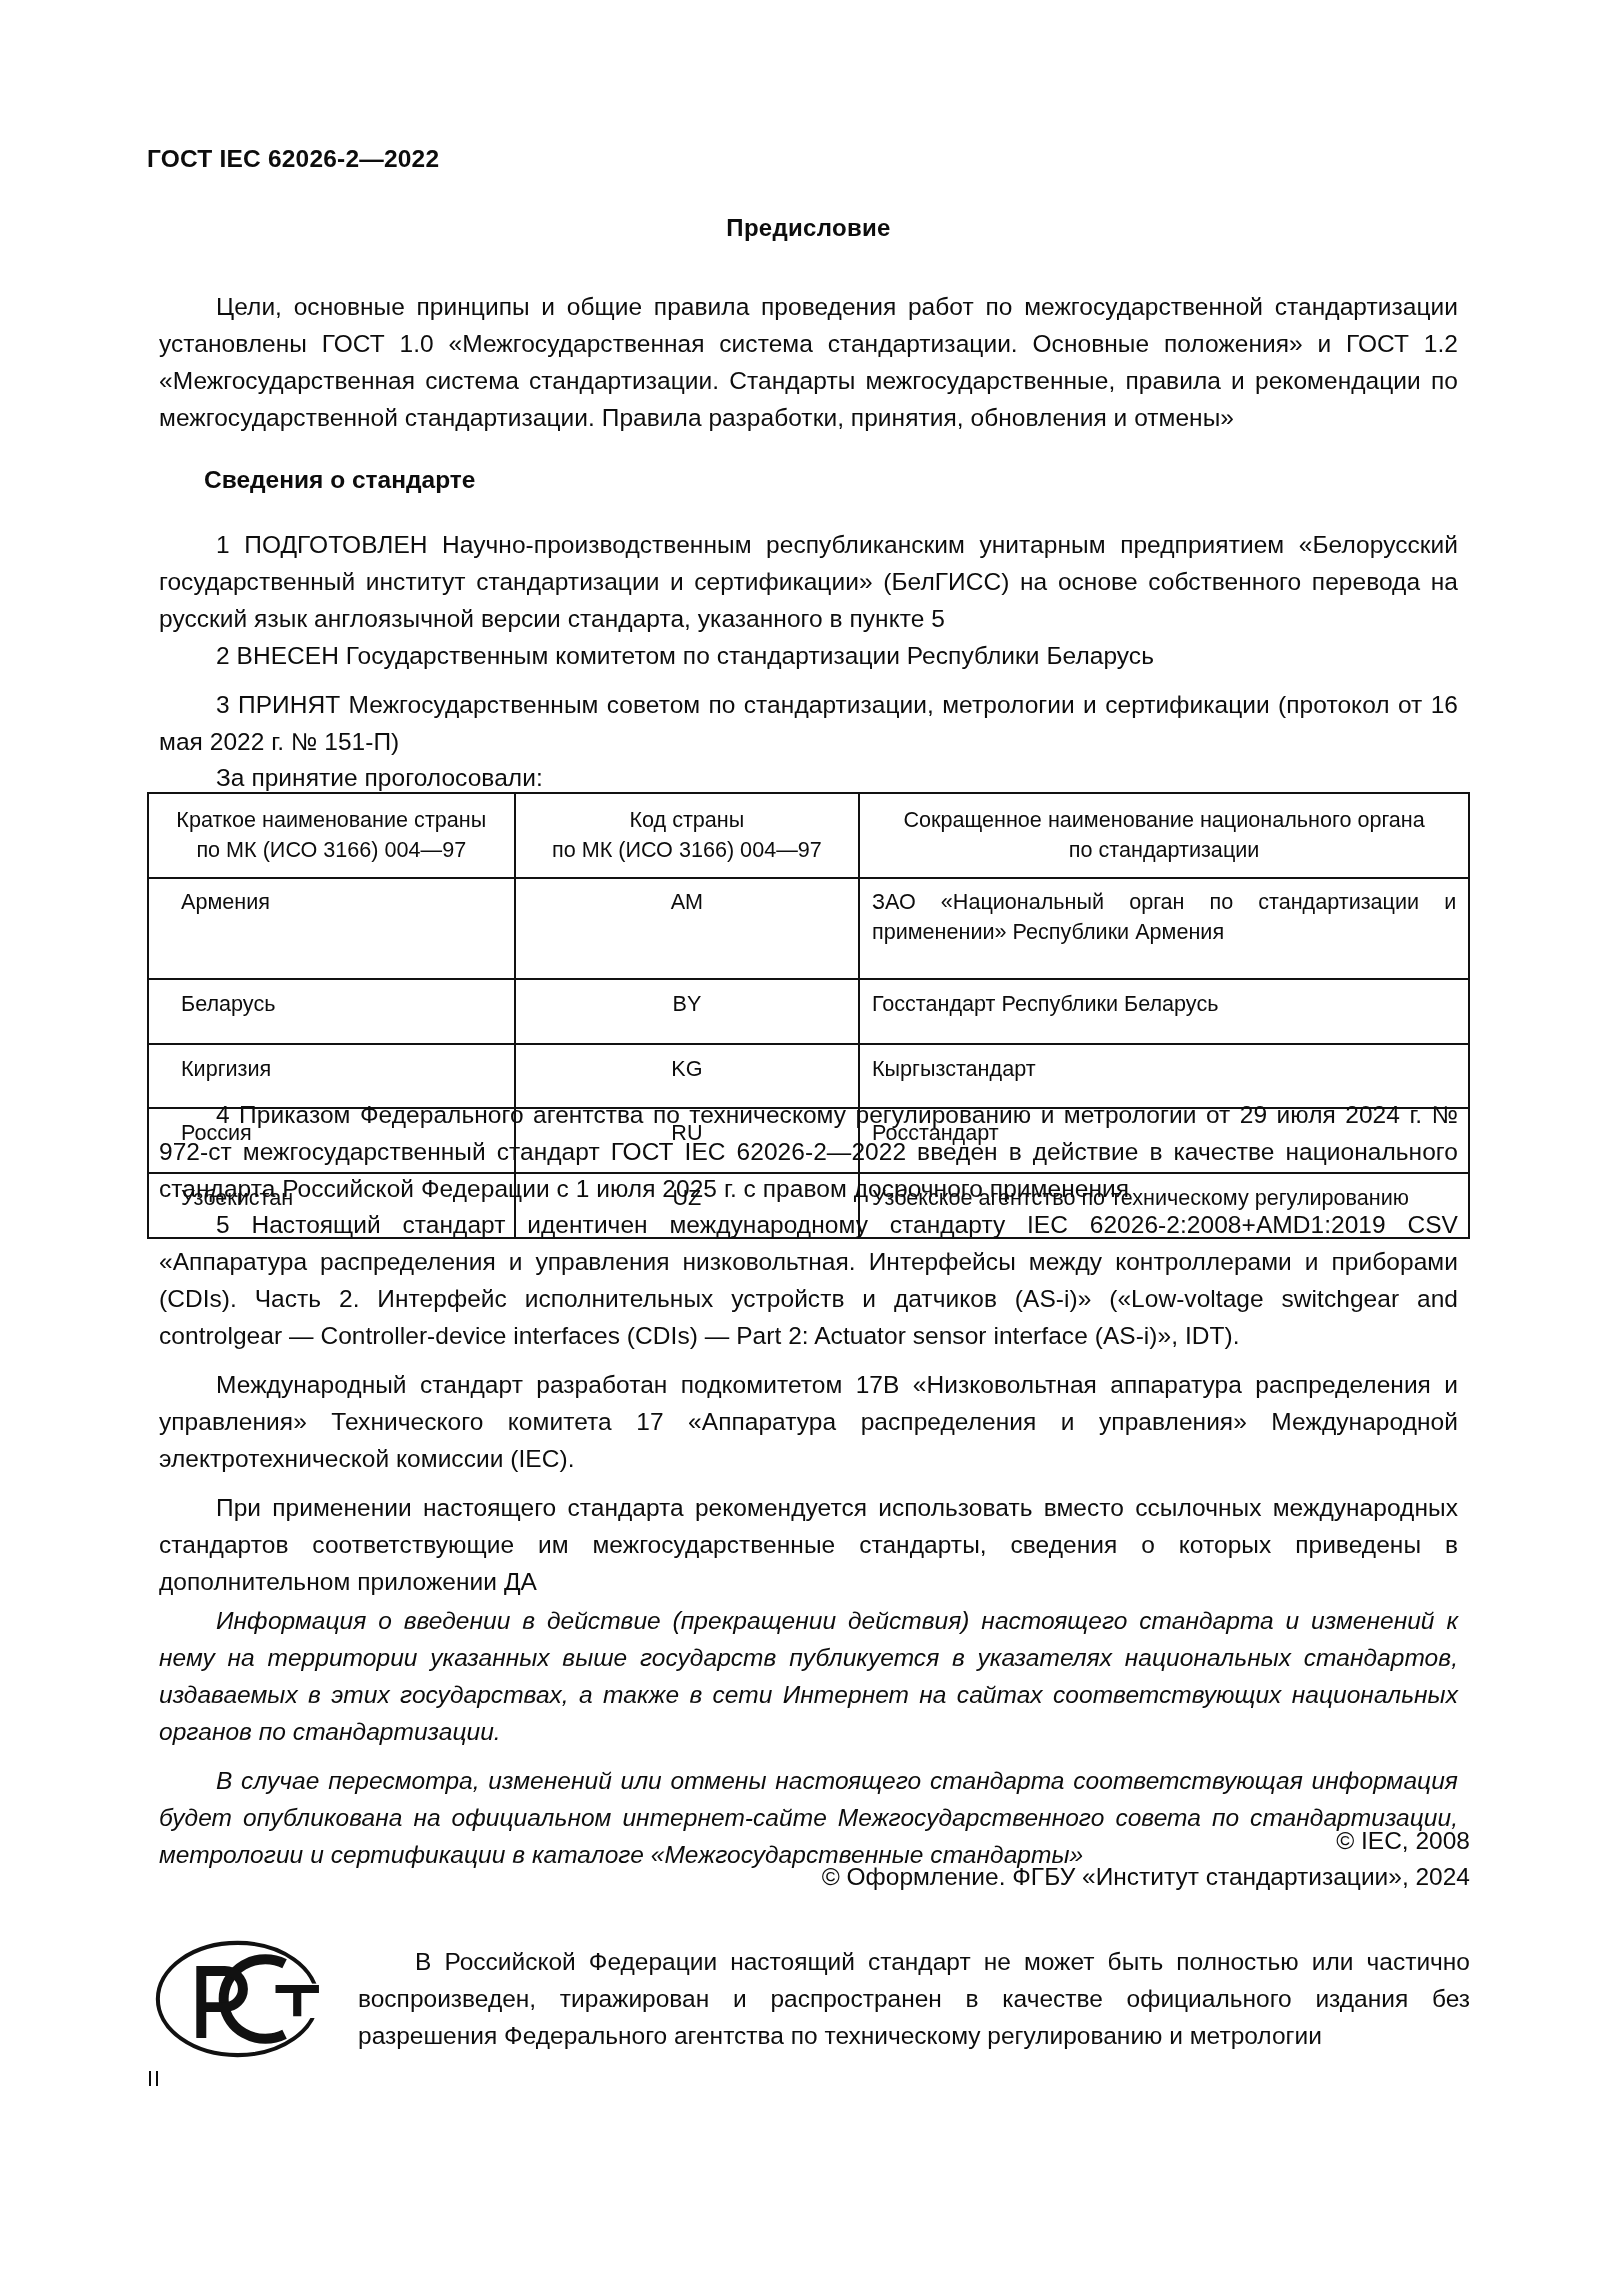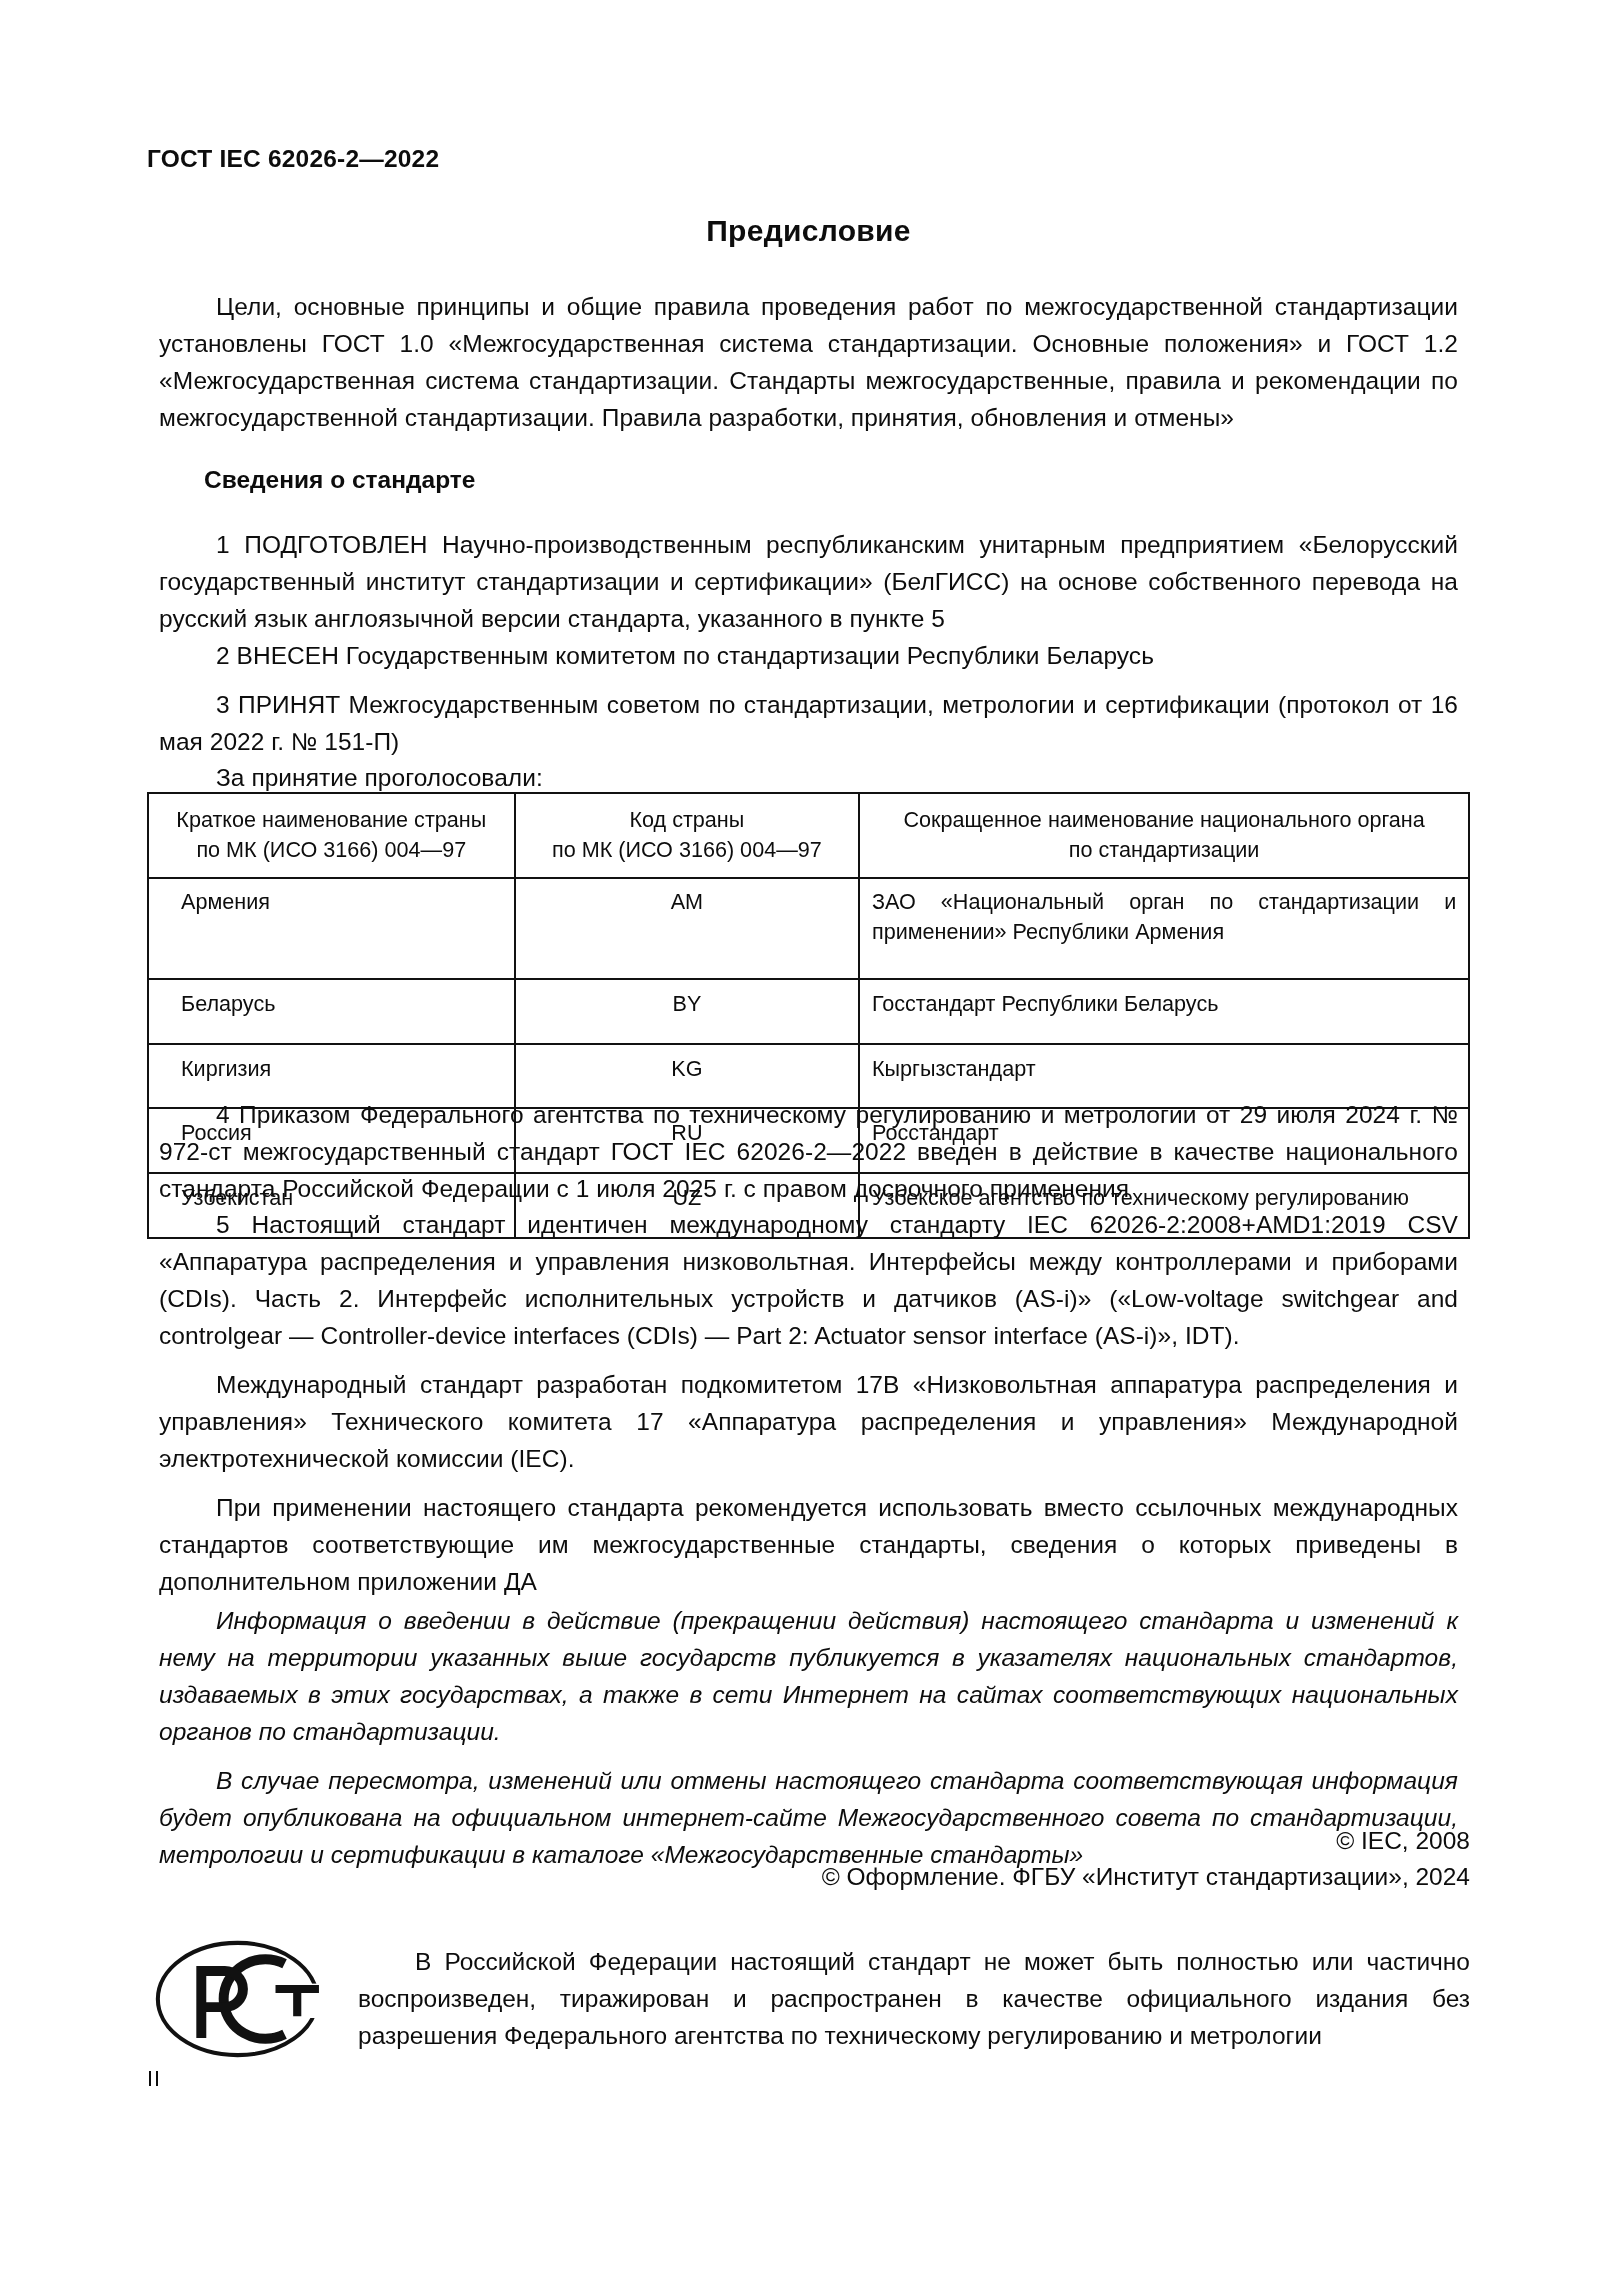--- a/index.html
+++ b/index.html
@@ -29,21 +29,21 @@
     white-space: nowrap;
   }
 
   
   .doc-title {
     position: absolute;
     left: 147px;
     top: 214px;
     width: 1323px;
     text-align: center;
-    font-size: 30px;
+    font-size: 24px;
     font-weight: bold;
     letter-spacing: 0.3px;
   }
 
   
   .body-block {
     position: absolute;
     left: 147px;
     width: 1323px;
   }

